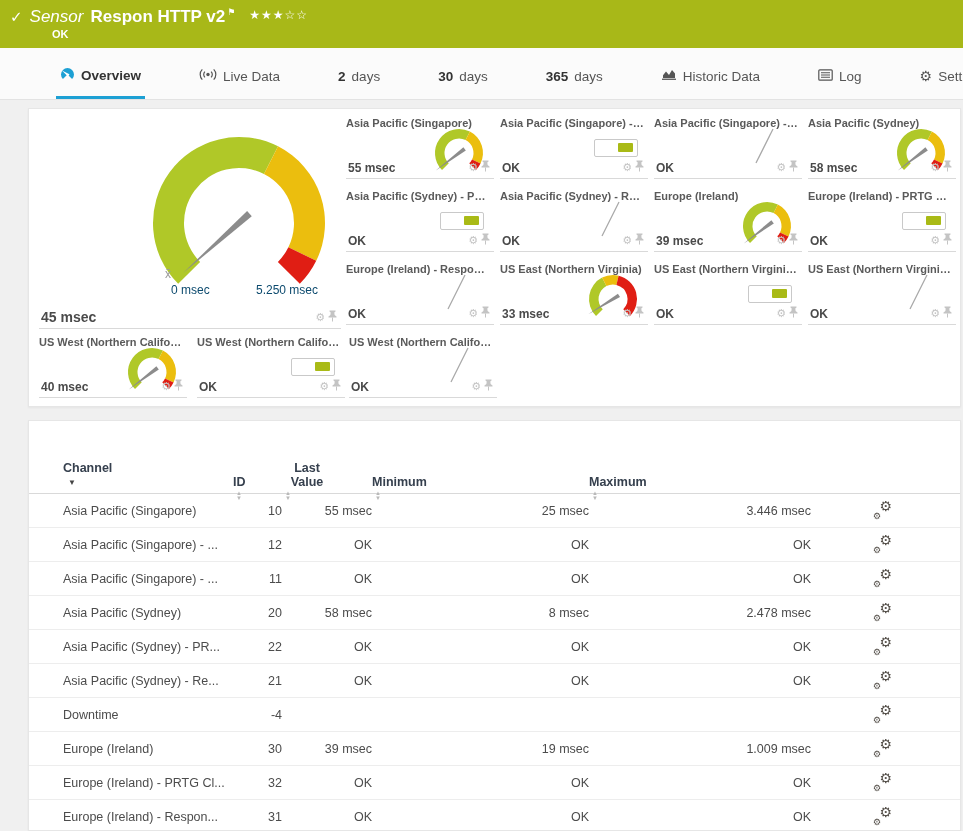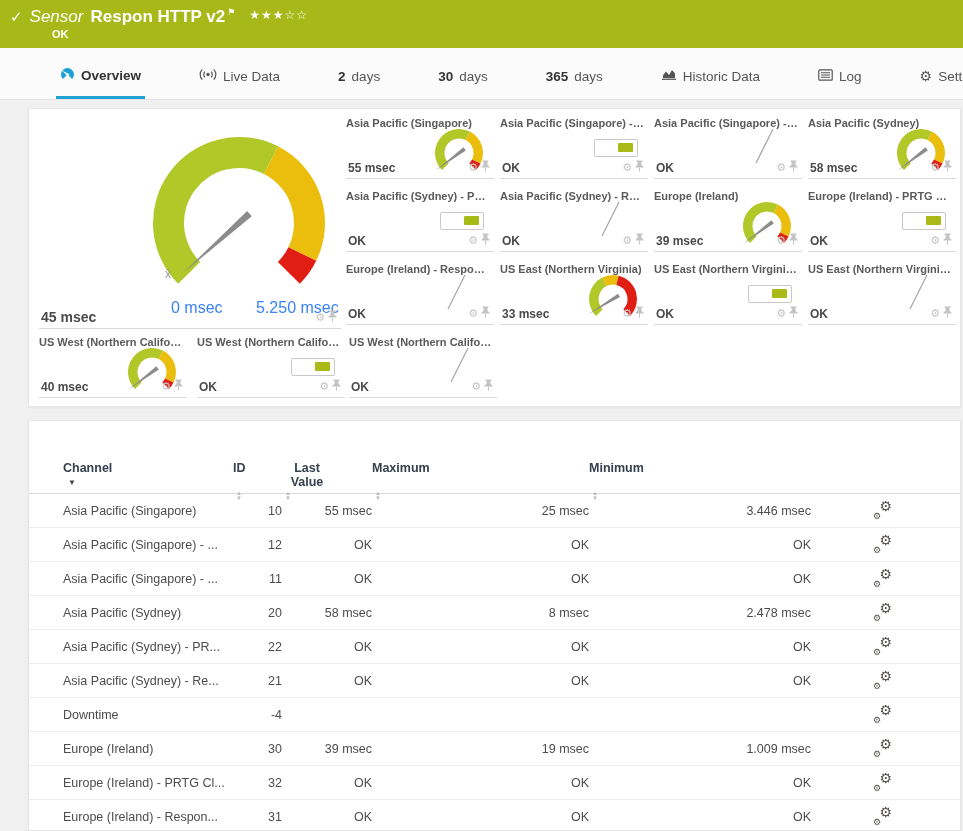--- a/index.html
+++ b/index.html
@@ -32,30 +32,30 @@
     text-overflow:ellipsis;padding-right:4px;}
   .cell-value{position:absolute;left:2px;bottom:3px;font-size:12px;font-weight:bold;color:#4a4a4a;}
   .cell-icons{position:absolute;right:4px;bottom:2px;display:flex;gap:3px;align-items:center;cursor:pointer;}
   .cell-icons .gear-glyph{font-size:11px;color:#c4c4c4;line-height:11px;}
   .gauge-svg{position:absolute;overflow:visible;}
   .toggle{position:absolute;width:42px;height:16px;background:#fff;border:1px solid #c9c9c9;
     border-radius:2px;}
   .toggle .knob{position:absolute;right:4px;top:3px;width:15px;height:9px;background:#a9ba16;border-radius:1px;}
   
   .g-title{font-size:13px;font-weight:600;color:#555;}
-  .g-min,.g-max{position:absolute;top:182px;font-size:16px;color:#3b82f6;}
+  .g-min,.g-max{position:absolute;top:166px;font-size:12px;color:#0c4a6e;}
   .g-min{left:132px;} .g-max{left:217px;}
   .g-mean{position:absolute;left:126px;top:150px;font-size:12px;color:#9a9a9a;}
   .g-value{position:absolute;left:2px;bottom:3px;font-size:14px;font-weight:bold;color:#4a4a4a;}
   
   .tbl-head{display:grid;grid-template-columns:170px 49px 90px 217px 222px 1fr;padding:40px 0 0 34px;
     height:73px;box-sizing:border-box;border-bottom:1px solid #d9d9d9;font-size:12.5px;
     font-weight:bold;color:#36404e;}
   .th{display:flex;align-items:flex-start;cursor:pointer;flex-direction:column;}
-  .th.right{justify-content:space-between;}
+  .th.right{justify-content:flex-end;}
   .th.center{justify-content:center;text-align:center;}
   .th .wrap{width:50px;}
   .sort{display:inline-flex;flex-direction:column;margin-left:3px;font-size:6px;line-height:4.5px;
     color:#b9b9b9;position:relative;top:2px;}
   .caret{font-size:8px;color:#444;margin-left:5px;position:relative;top:3px;}
   .tbl-row{display:grid;grid-template-columns:170px 49px 90px 217px 222px 1fr;padding-left:34px;
     height:33px;align-items:center;border-bottom:1px solid #ededed;font-size:12.5px;color:#4c4c4c;}
   .td{white-space:nowrap;overflow:hidden;text-overflow:ellipsis;}
   .td.right{text-align:right;}
   .td.icon{padding-left:62px;}
@@ -387,33 +387,33 @@
         </span>
       </div>
       <div class="th center">
         <span class="wrap">Last Value</span>
         <span class="sort">
           <span>▲</span>
           <span>▼</span>
         </span>
       </div>
       <div class="th right">
+        <span>Minimum</span>
+        <span class="sort">
+          <span>▲</span>
+          <span>▼</span>
+        </span>
+      </div>
+      <div class="th right">
         <span>Maximum</span>
         <span class="sort">
           <span>▲</span>
           <span>▼</span>
         </span>
       </div>
-      <div class="th right">
-        <span>Minimum</span>
-        <span class="sort">
-          <span>▲</span>
-          <span>▼</span>
-        </span>
-      </div>
       <div></div>
     </div>
   <div id="tbl-body">
       <div class="tbl-row">
         <div class="td">Asia Pacific (Singapore)</div>
         <div class="td right">10</div>
         <div class="td right">55 msec</div>
         <div class="td right">25 msec</div>
         <div class="td right">3.446 msec</div>
         <div class="td icon"><span class="gears"><span class="g1">⚙</span><span class="g2">⚙</span></span></div>

